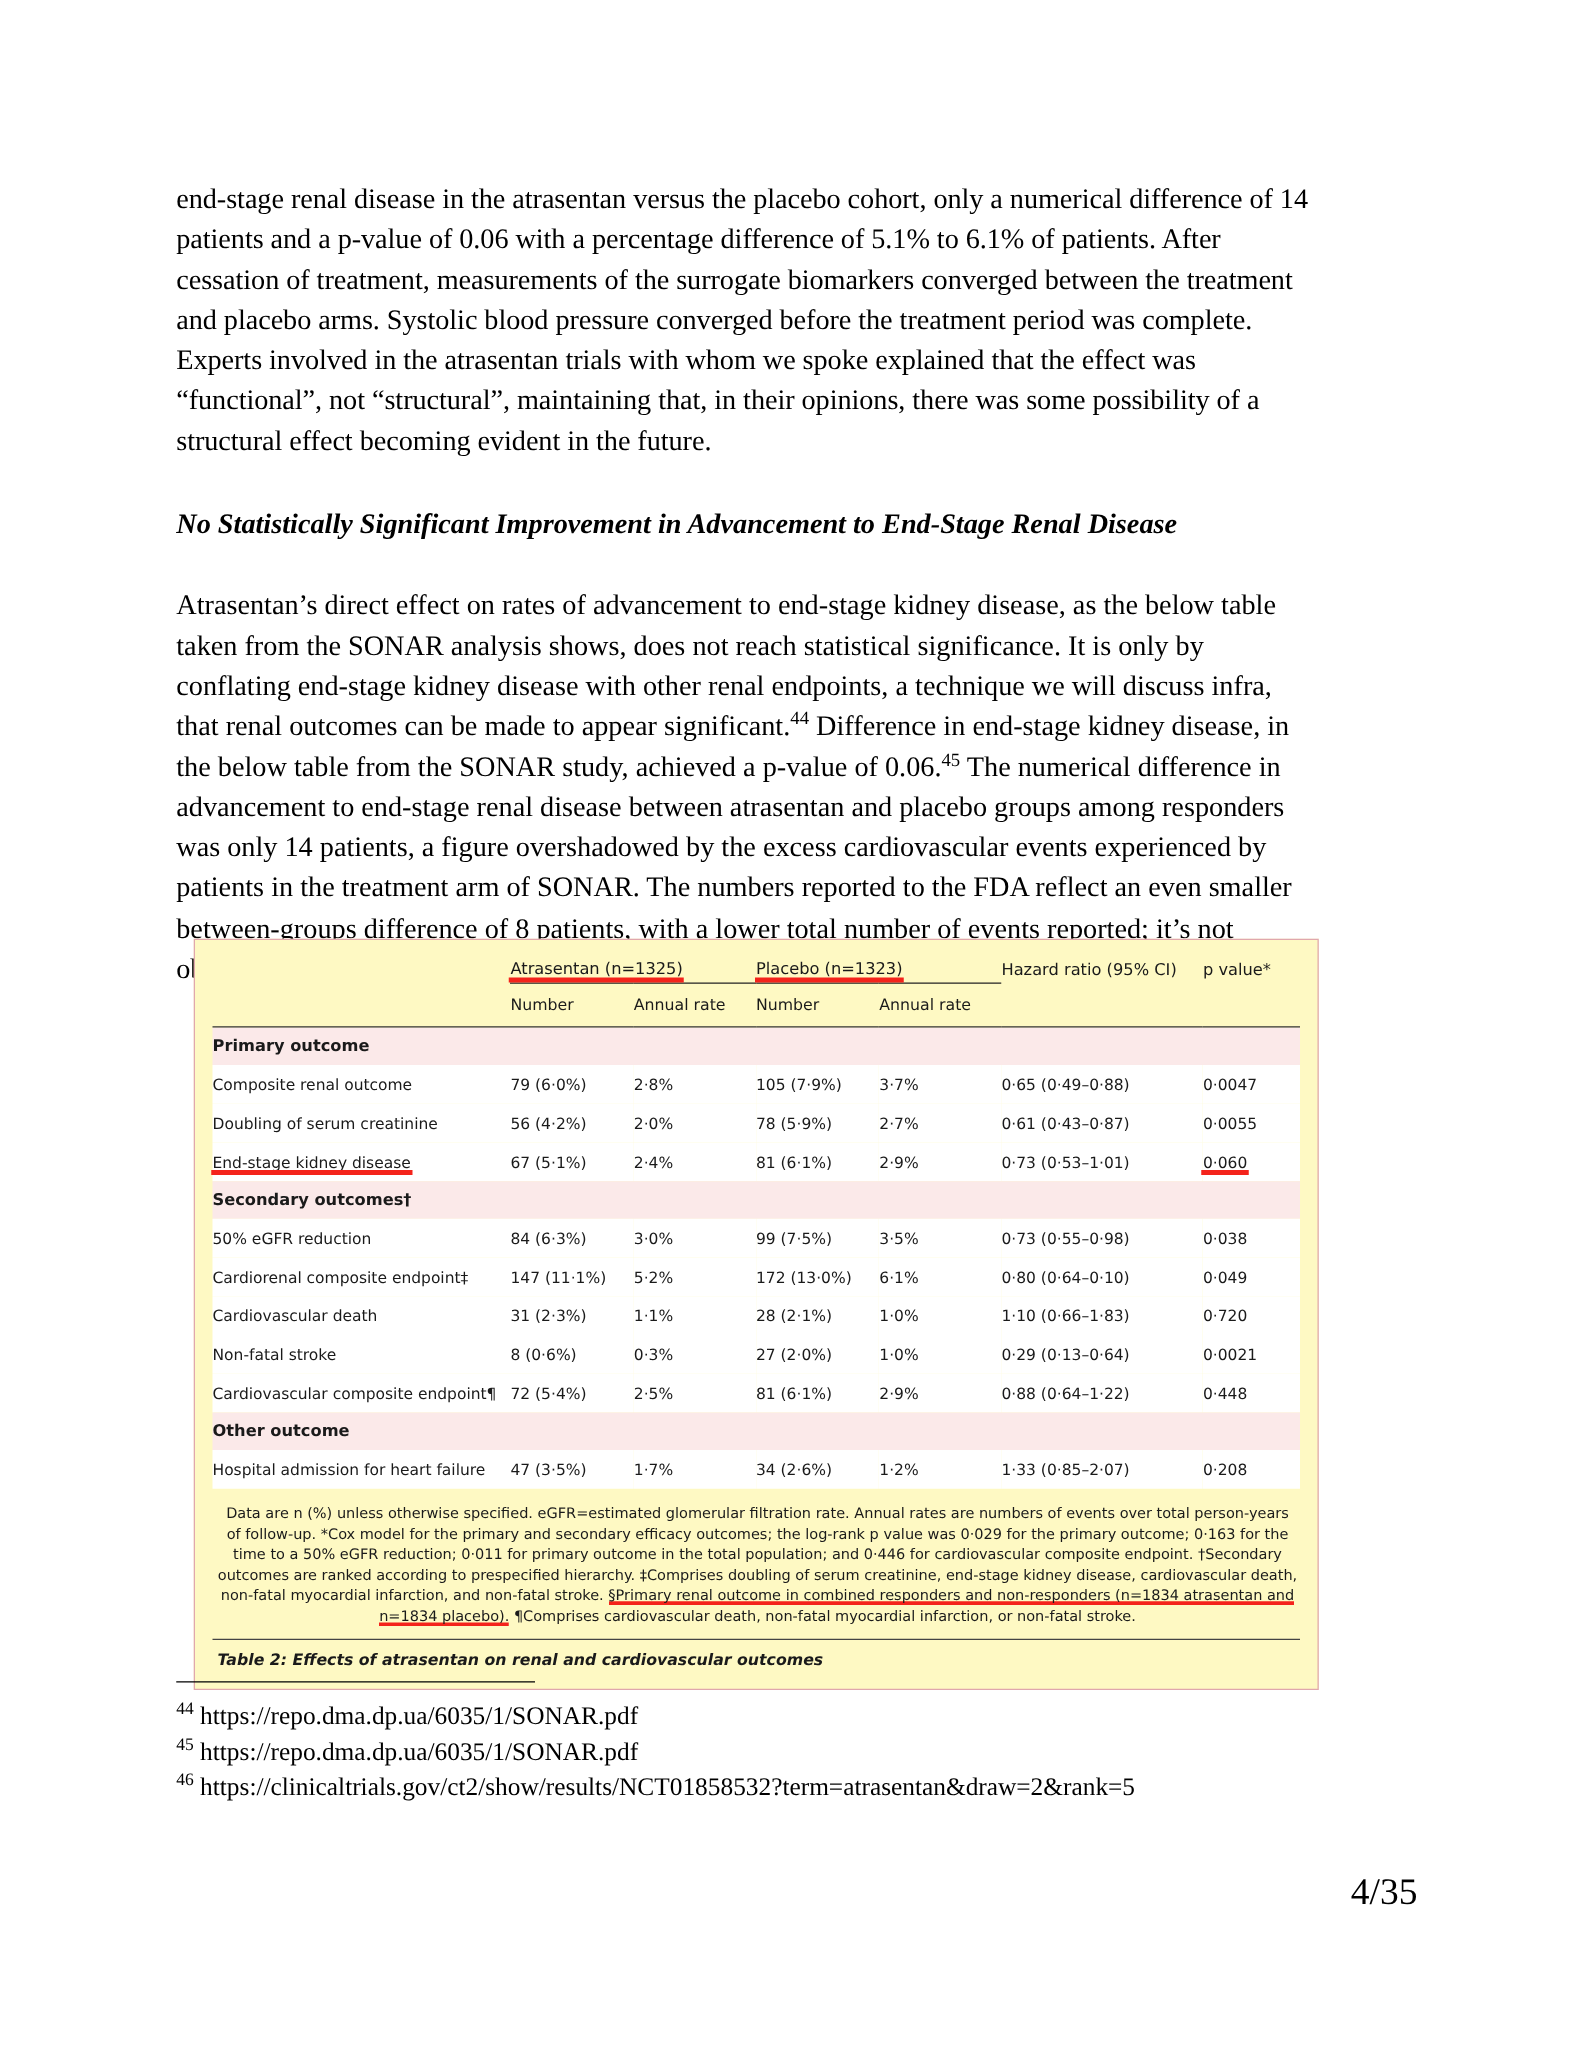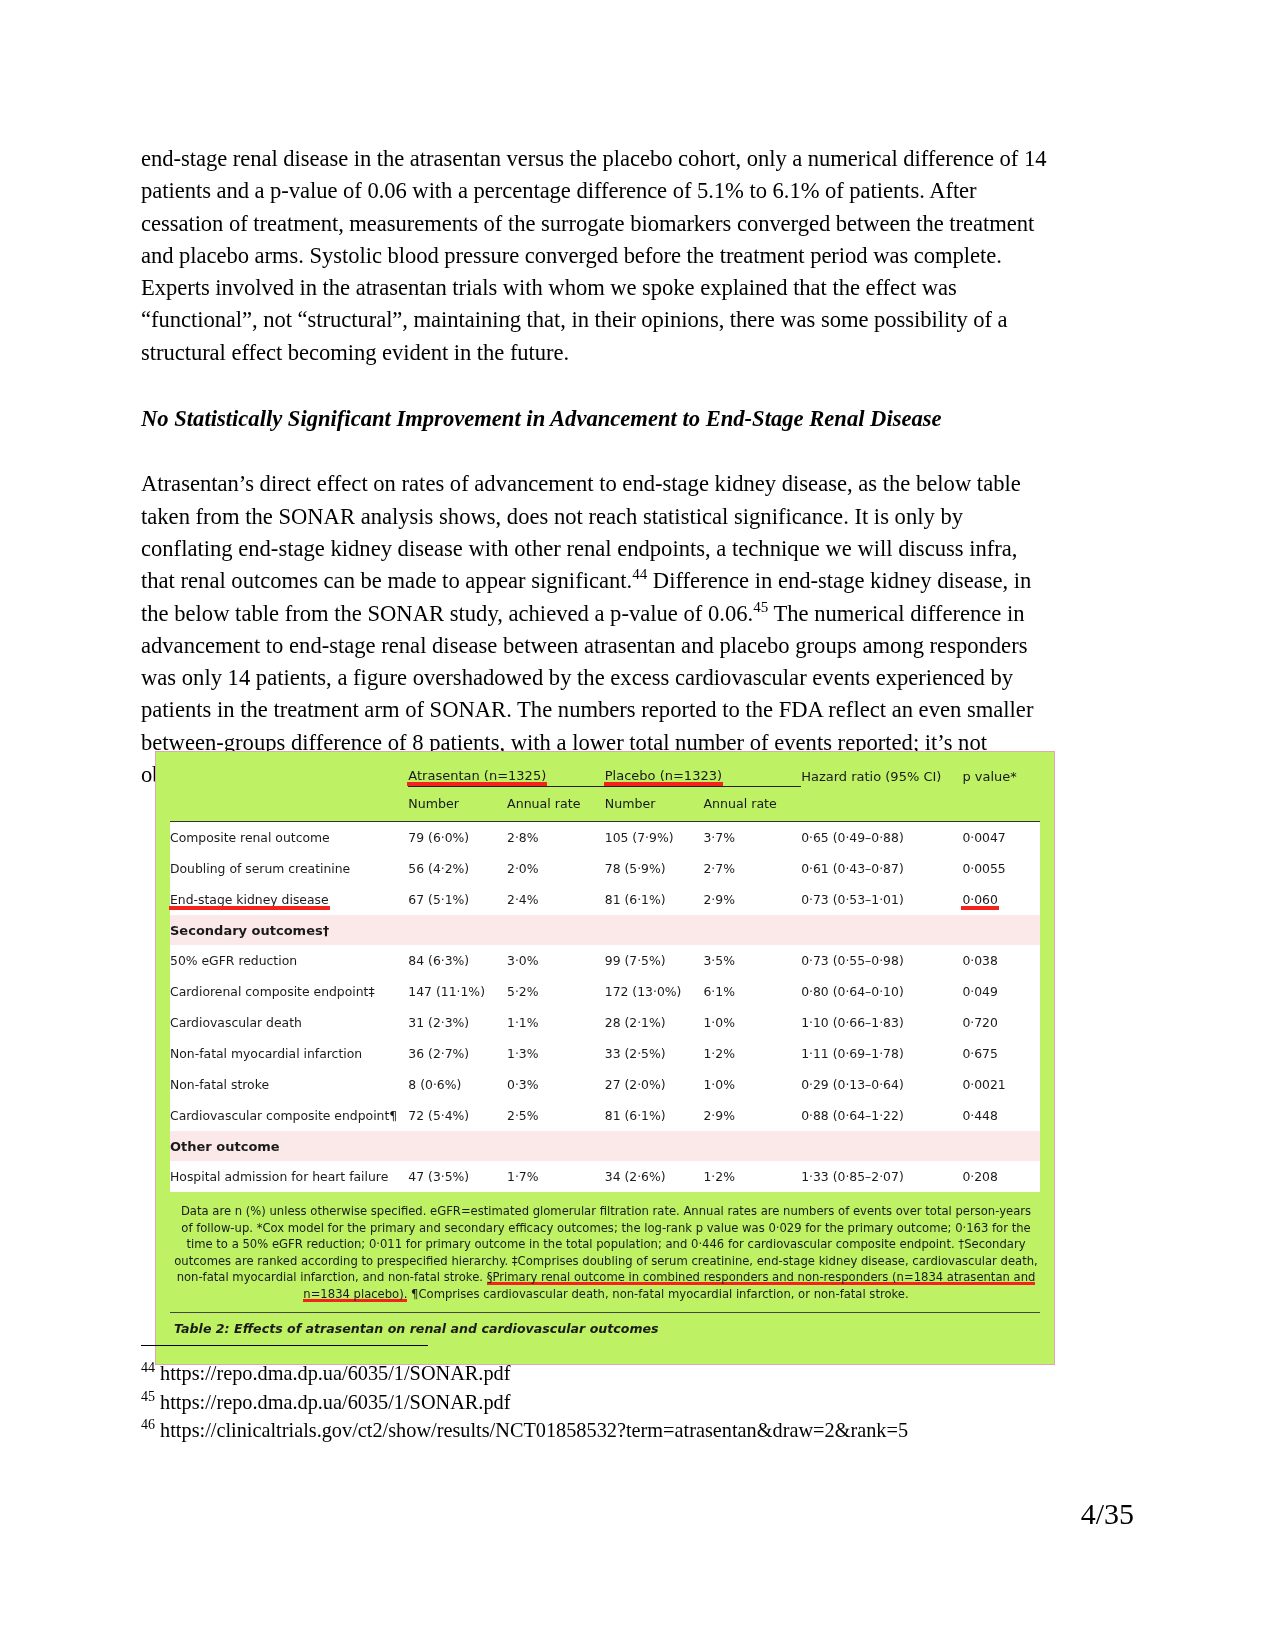--- a/index.html
+++ b/index.html
@@ -53,23 +53,23 @@
     line-height: 0;
   }
 
   
   .table-figure {
     position: absolute;
     left: 155px;
     top: 751px;
     width: 900px;
     box-sizing: border-box;
-    background: #bef264;
+    background: #fef9c3;
     border: 1.5px solid #e0a7ad;
-    padding: 16px 14px 24px 14px;
+    padding: 16px 14px 12px 14px;
   }
   table.lancet {
     width: 100%;
     border-collapse: collapse;
     font-family: "DejaVu Sans", "Liberation Sans", sans-serif;
     font-size: 12.4px;
     color: #1a1a1a;
   }
   table.lancet td, table.lancet th {
     padding: 0;
@@ -218,20 +218,23 @@
         <tr class="thickline">
           <td class="col-sub"></td>
           <td class="col-sub num" style="text-align:left;padding-right:0 !important">Number</td>
           <td class="col-sub rate">Annual rate</td>
           <td class="col-sub num" style="text-align:left;padding-right:0 !important">Number</td>
           <td class="col-sub rate">Annual rate</td>
           <td class="col-sub"></td>
           <td class="col-sub"></td>
         </tr>
 
+        <tr class="section">
+          <td colspan="7">Primary outcome</td>
+        </tr>
         <tr class="datarow">
           <td class="label">Composite renal outcome</td>
           <td class="num">79 (6·0%)</td>
           <td class="rate">2·8%</td>
           <td class="num">105 (7·9%)</td>
           <td class="rate">3·7%</td>
           <td class="hr">0·65 (0·49–0·88)</td>
           <td class="pv">0·0047</td>
         </tr>
         <tr class="datarow">
@@ -277,29 +280,20 @@
         <tr class="datarow">
           <td class="label indent">Cardiovascular death</td>
           <td class="num">31 (2·3%)</td>
           <td class="rate">1·1%</td>
           <td class="num">28 (2·1%)</td>
           <td class="rate">1·0%</td>
           <td class="hr">1·10 (0·66–1·83)</td>
           <td class="pv">0·720</td>
         </tr>
         <tr class="datarow">
-          <td class="label indent">Non-fatal myocardial infarction</td>
-          <td class="num">36 (2·7%)</td>
-          <td class="rate">1·3%</td>
-          <td class="num">33 (2·5%)</td>
-          <td class="rate">1·2%</td>
-          <td class="hr">1·11 (0·69–1·78)</td>
-          <td class="pv">0·675</td>
-        </tr>
-        <tr class="datarow">
           <td class="label indent">Non-fatal stroke</td>
           <td class="num">8 (0·6%)</td>
           <td class="rate">0·3%</td>
           <td class="num">27 (2·0%)</td>
           <td class="rate">1·0%</td>
           <td class="hr">0·29 (0·13–0·64)</td>
           <td class="pv">0·0021</td>
         </tr>
         <tr class="datarow">
           <td class="label">Cardiovascular composite endpoint¶</td>

